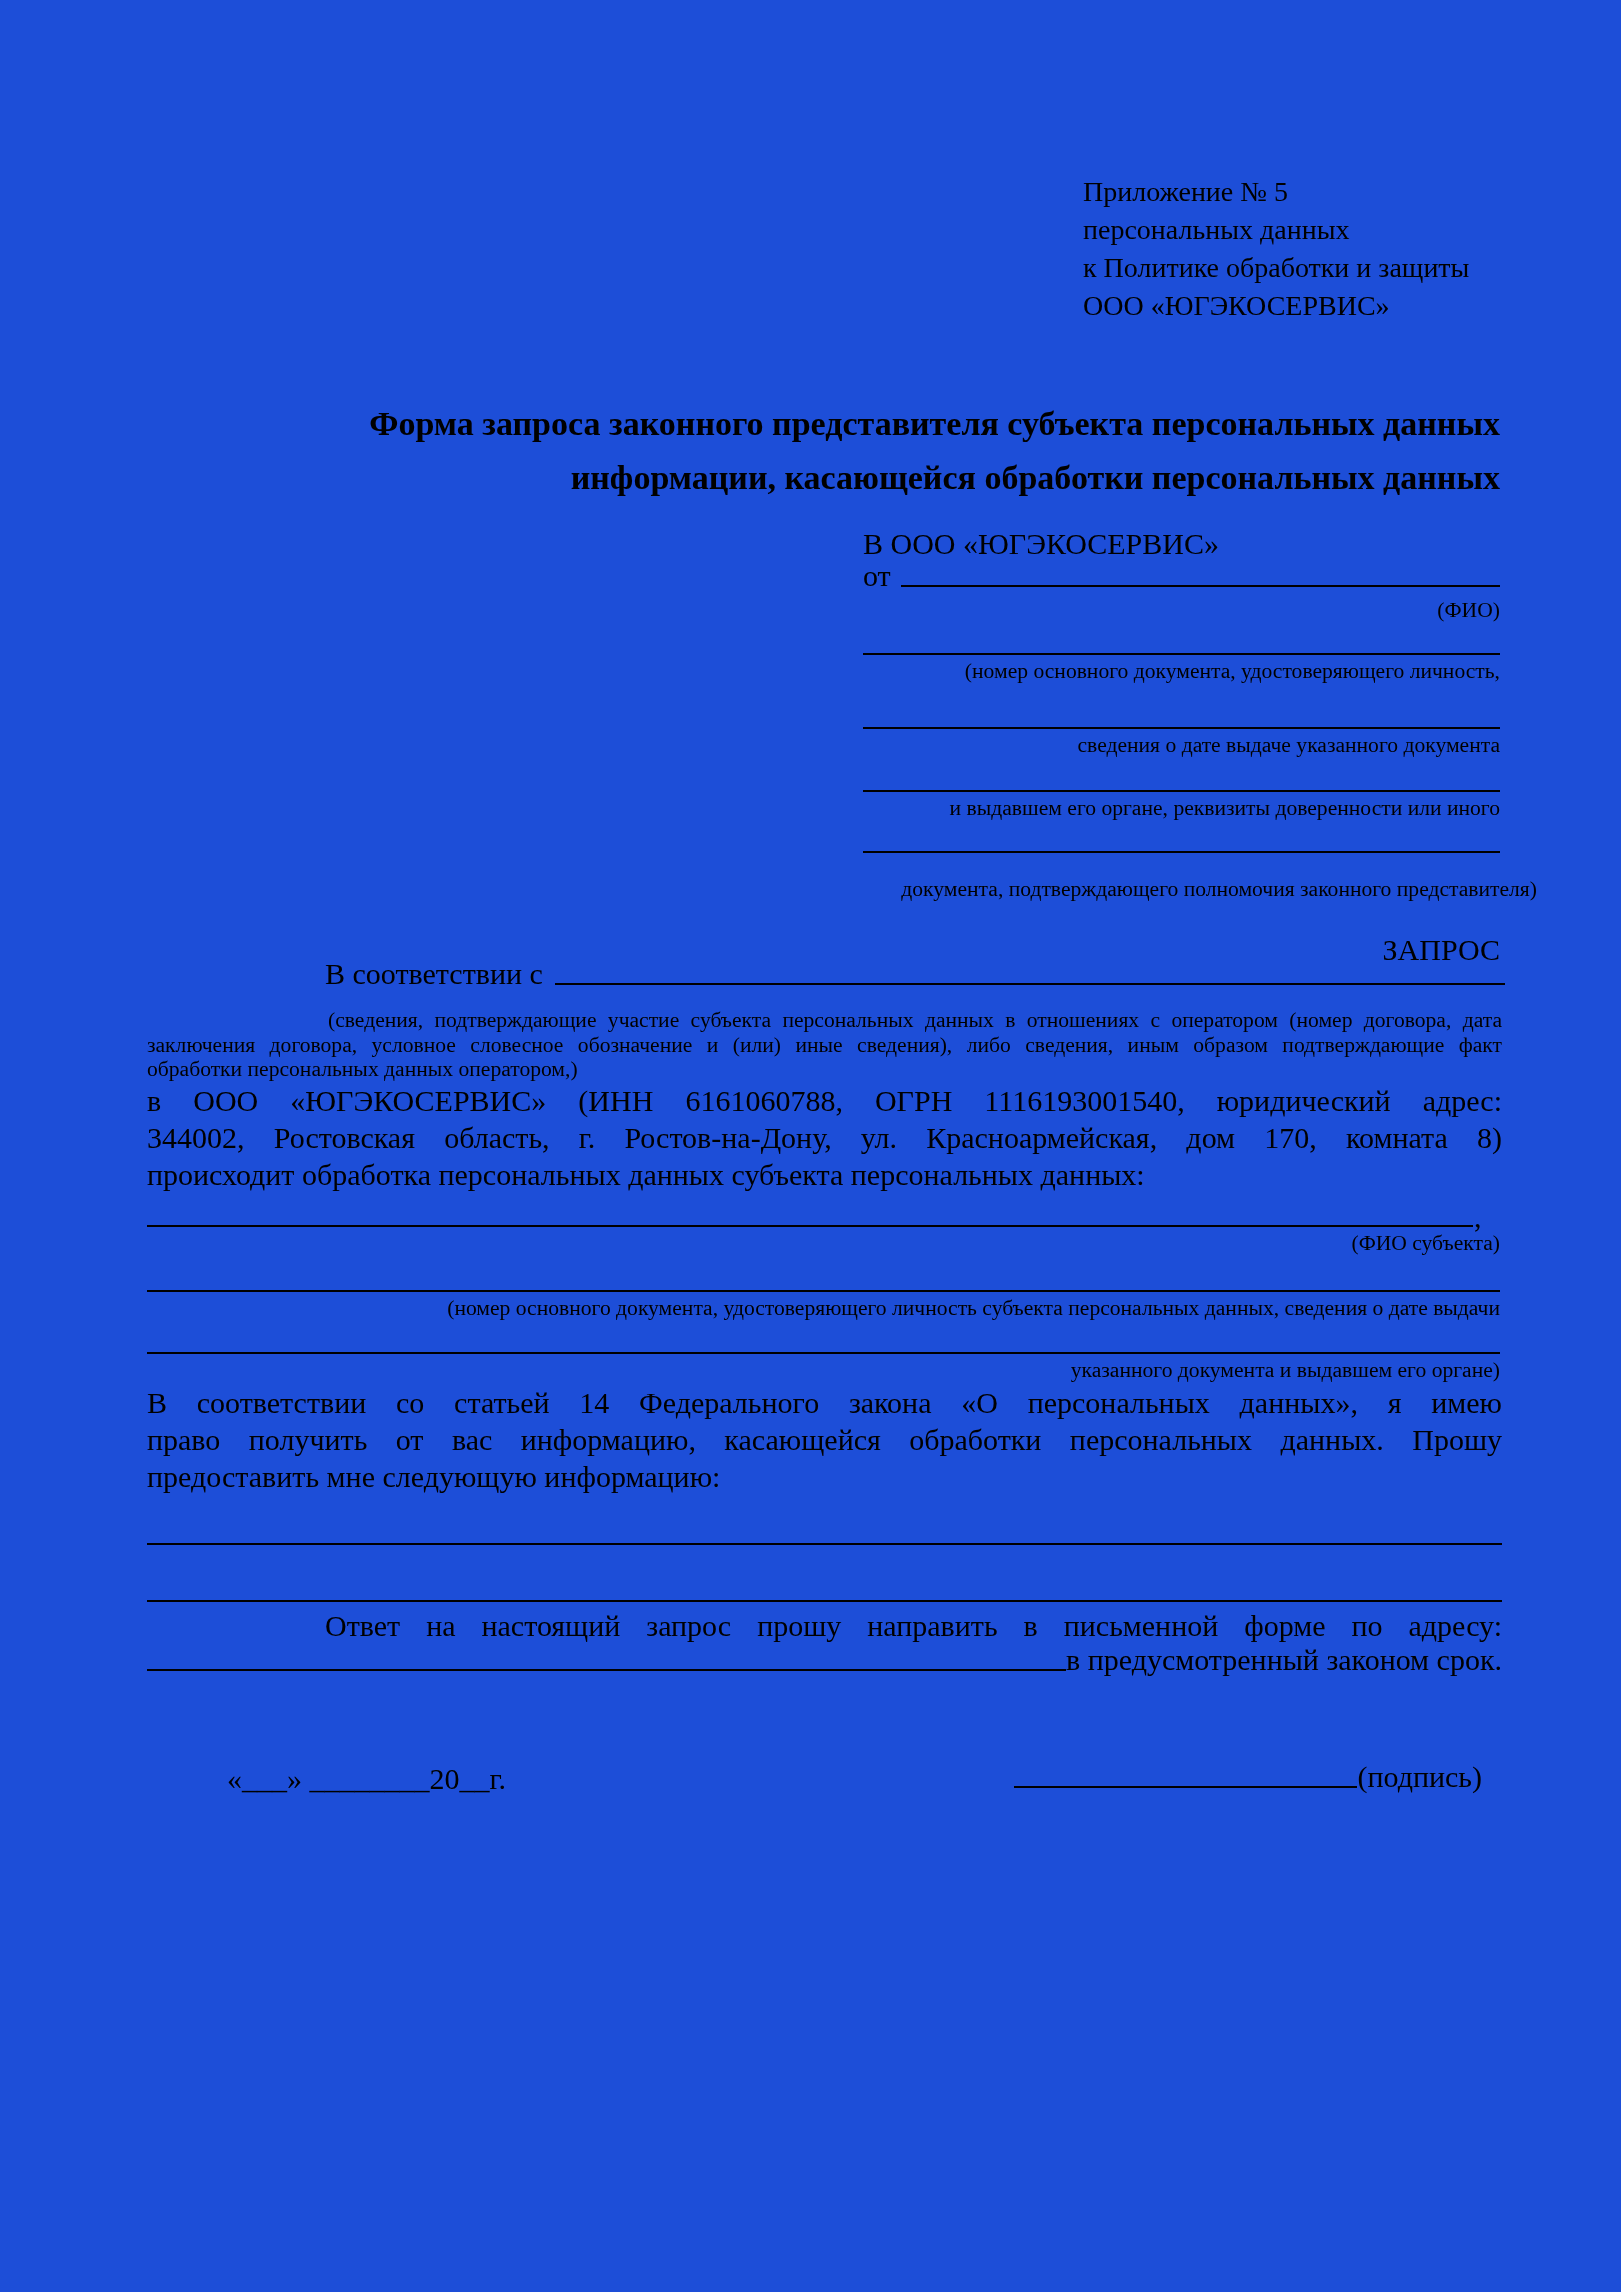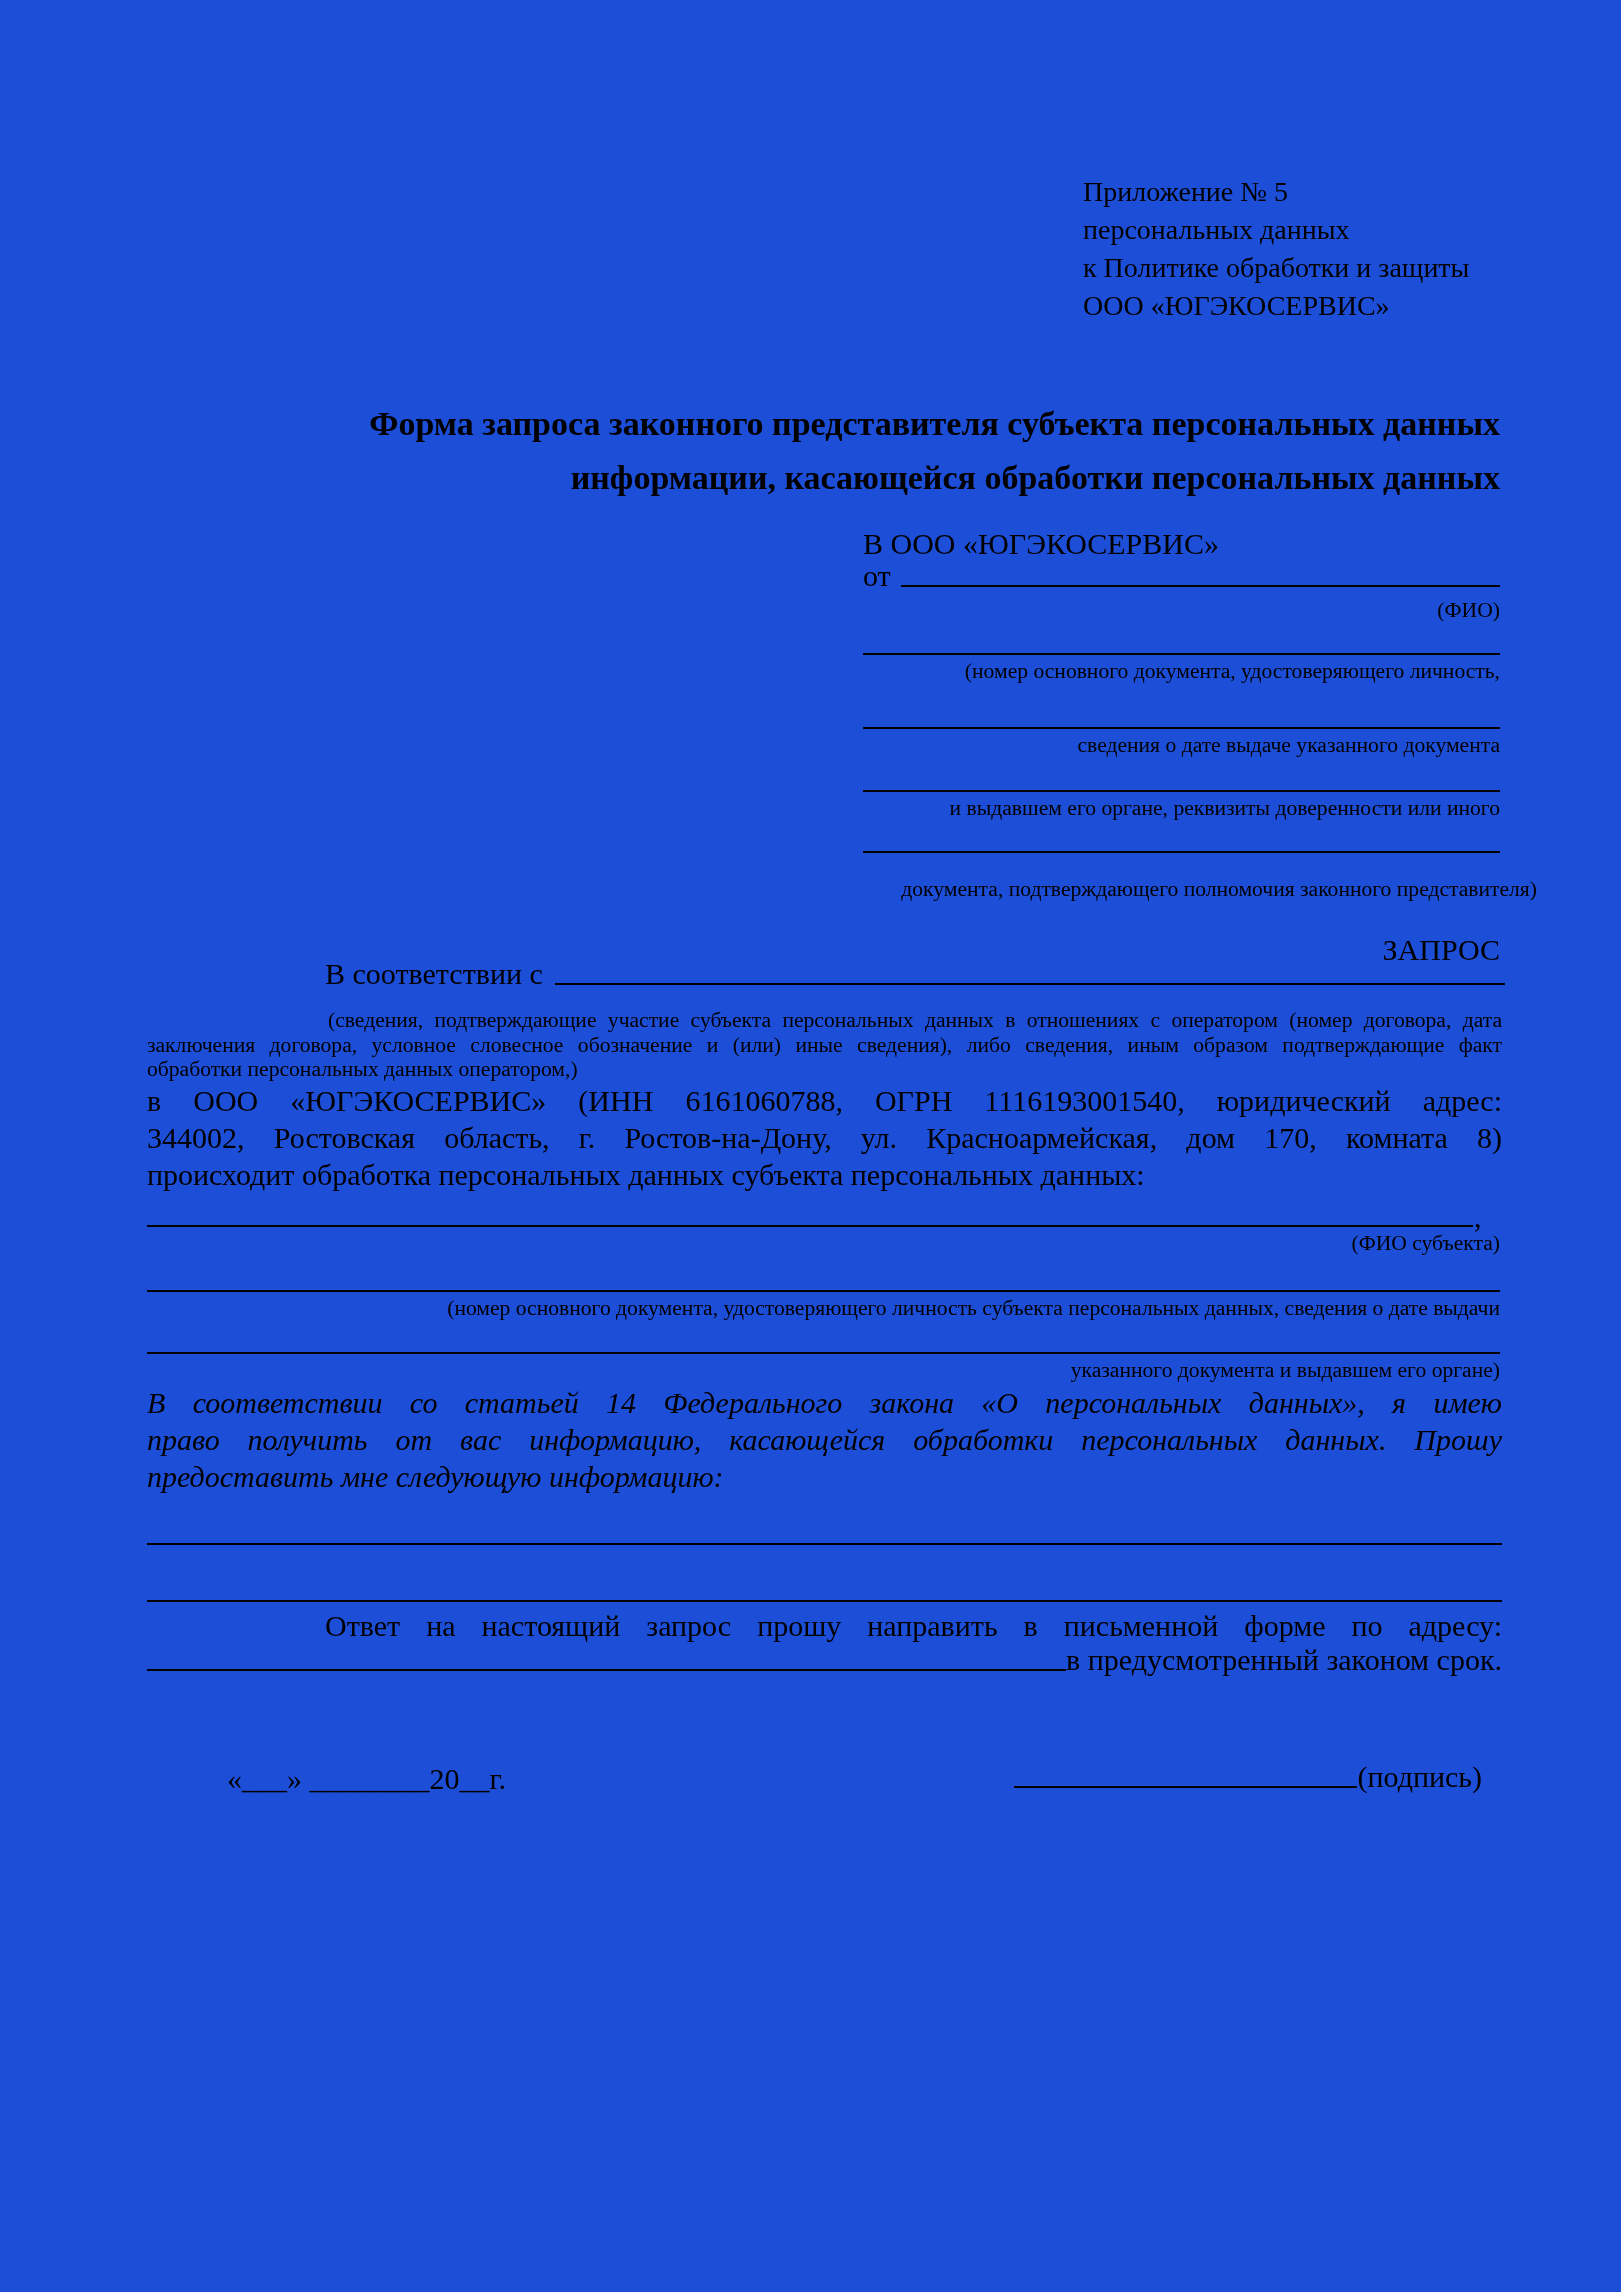--- a/index.html
+++ b/index.html
@@ -82,21 +82,21 @@
   <div class="abs hr" style="left:147px;top:1225px;width:1326px;"></div>
   <div class="abs body-t" style="left:1474px;top:1198px;">,</div>
   <div class="abs small-t center" style="left:147px;top:1231px;width:1353px;">(ФИО субъекта)</div>
 
   <div class="abs hr" style="left:147px;top:1290px;width:1353px;"></div>
   <div class="abs small-t center" style="left:147px;top:1296px;width:1353px;">(номер основного документа, удостоверяющего личность субъекта персональных данных, сведения о дате выдачи</div>
 
   <div class="abs hr" style="left:147px;top:1352px;width:1353px;"></div>
   <div class="abs small-t center" style="left:147px;top:1358px;width:1353px;">указанного документа и выдавшем его органе)</div>
 
-  <div class="abs body-t" style="left:147px;top:1384px;width:1355px;font-style:italic;">
+  <div class="abs body-t" style="left:147px;top:1384px;width:1355px;">
     <div class="just">В соответствии со статьей 14 Федерального закона «О персональных данных», я имею</div>
     <div class="just">право получить от вас информацию, касающейся обработки персональных данных. Прошу</div>
     <div>предоставить мне следующую информацию:</div>
   </div>
 
   <div class="abs hr" style="left:147px;top:1543px;width:1355px;"></div>
   <div class="abs hr" style="left:147px;top:1600px;width:1355px;"></div>
 
   <div class="abs body-t just" style="left:147px;top:1607px;width:1355px;padding-left:178px;box-sizing:border-box;">Ответ на настоящий запрос прошу направить в письменной форме по адресу:</div>
   <div class="abs body-t flex-row" style="left:147px;top:1643px;width:1355px;height:33px;line-height:33px;">

